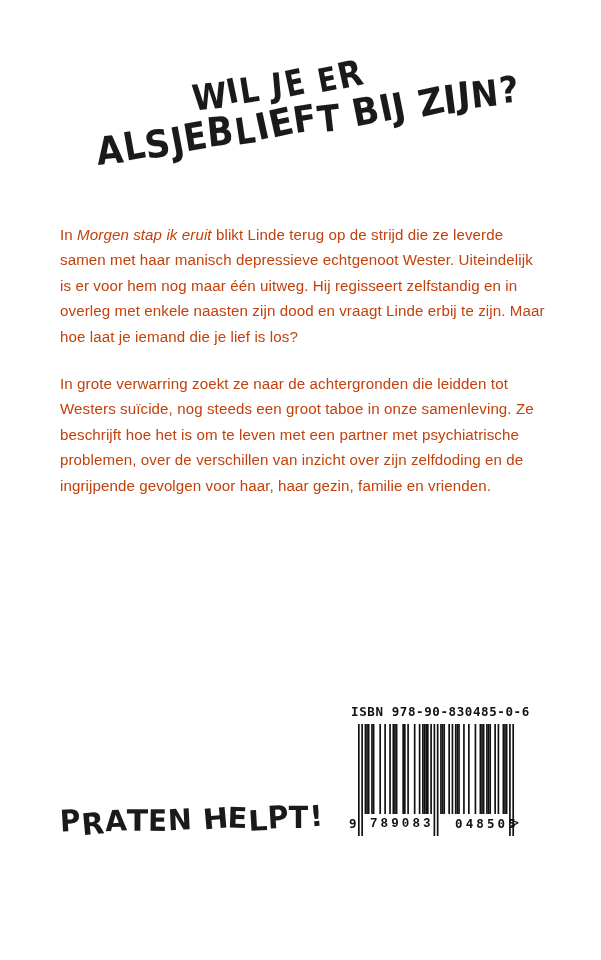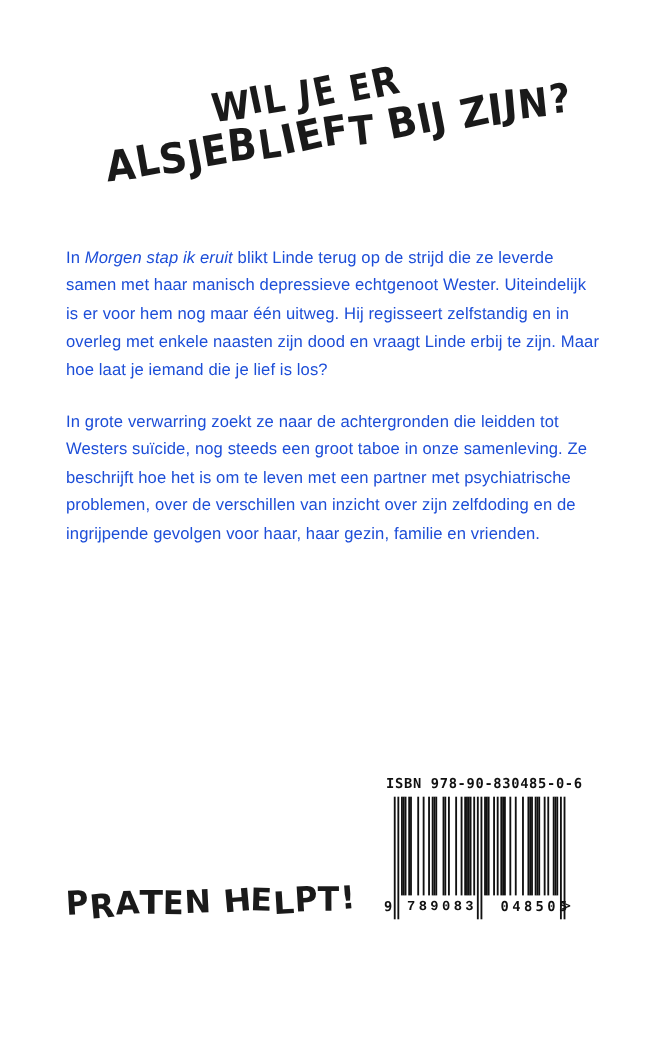--- a/index.html
+++ b/index.html
@@ -67,21 +67,21 @@
   .body-copy {
     position: absolute;
     left: 60px;
     top: 222px;
     width: 487px;
   }
   .para {
     margin: 0 0 22px 0;
     font-size: 15.1px;
     line-height: 25.4px;
-    color: #1d4ed8;
+    color: #c2410c;
     letter-spacing: 0.1px;
   }
   .para:last-child { margin-bottom: 0; }
   .para em { font-style: italic; }
 
   .para-narrow {
     width: 300px;
   }
 
   

